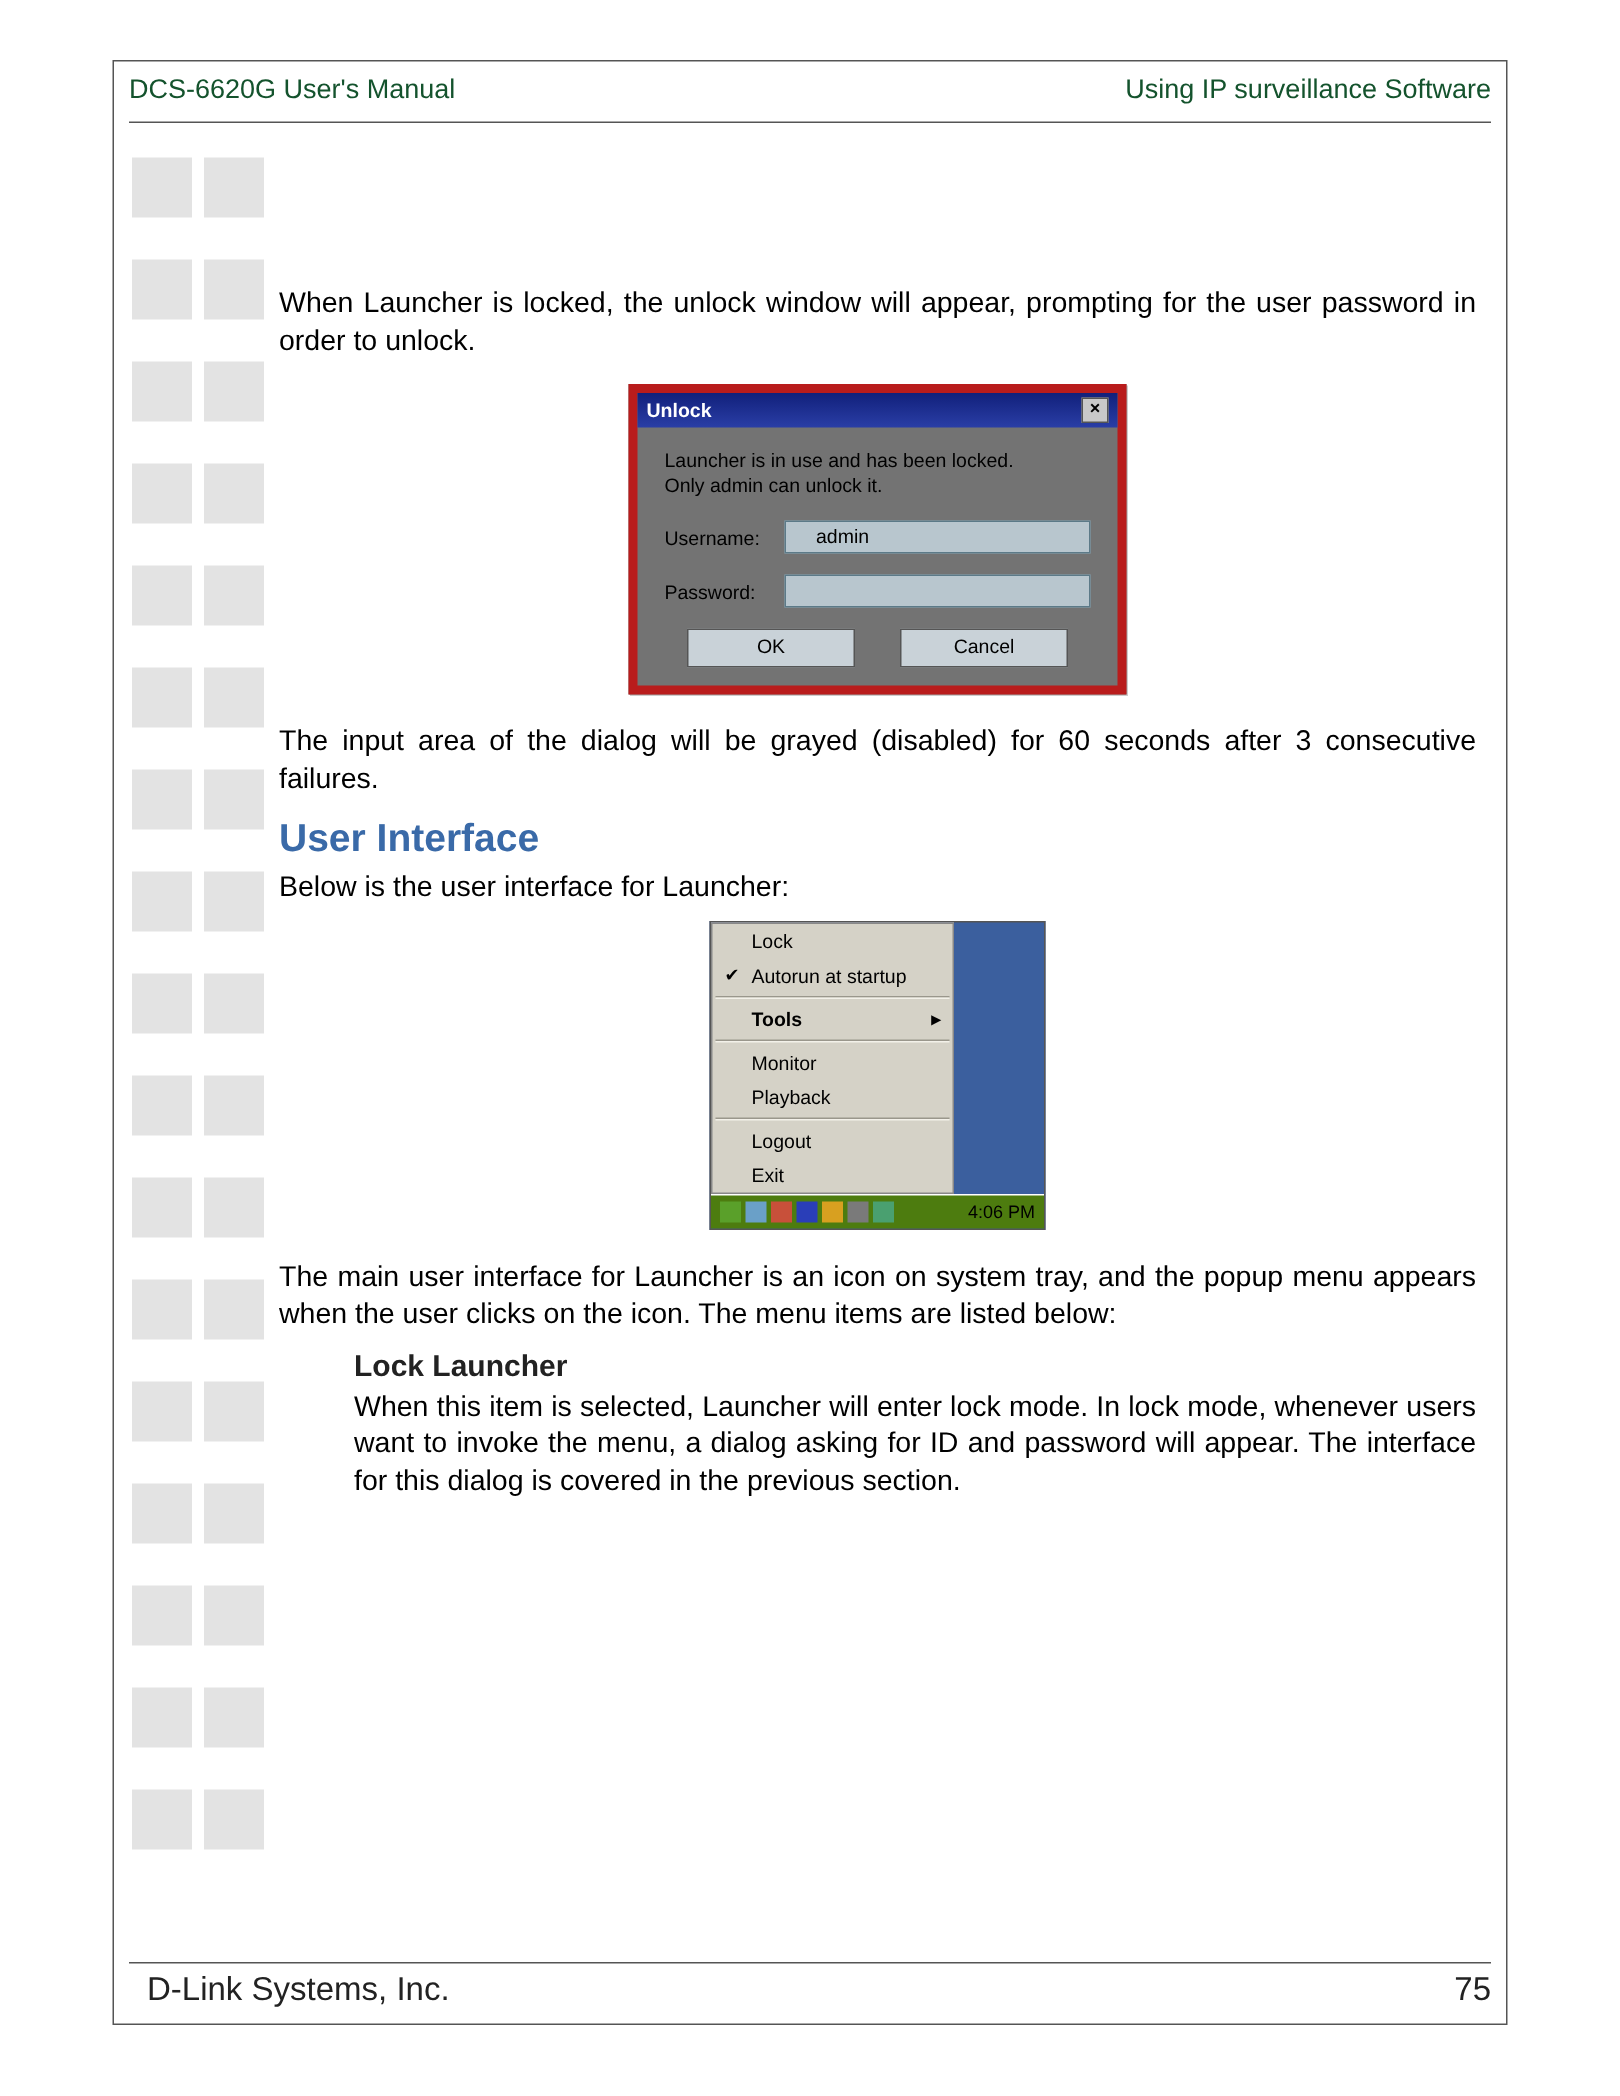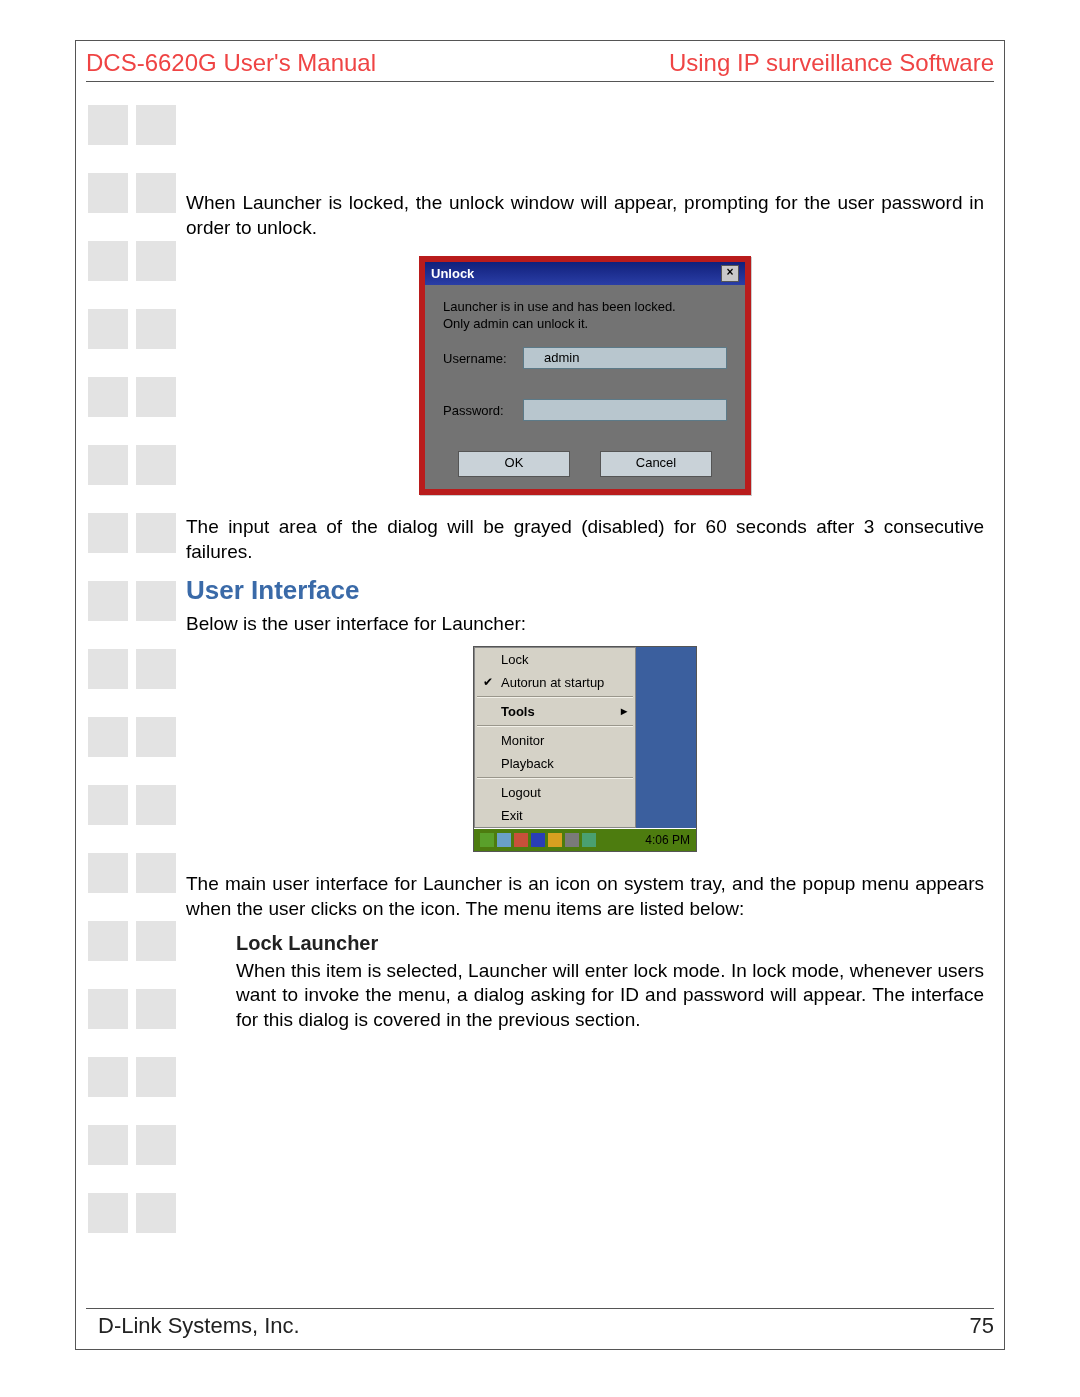--- a/index.html
+++ b/index.html
@@ -17,23 +17,23 @@
     top: 40px;
     width: 930px;
     height: 1310px;
     border: 1px solid #555;
     background: #fff;
     box-sizing: border-box;
   }
   .header {
     position: absolute;
     left: 10px; right: 10px; top: 8px;
-    font-size: 24px;
+    font-size: 18px;
     font-family: "Arial Narrow", Arial, sans-serif;
-    color: #ef4444;
+    color: #14532d;
   }
   .header .left { float: left; }
   .header .right { float: right; }
   .header-rule {
     position: absolute;
     left: 10px; right: 10px; top: 40px;
     border-top: 1px solid #555;
   }
   .footer {
     position: absolute;
@@ -115,21 +115,21 @@
     text-align:center;
     line-height:13px;
     font-weight:bold;
     color:#000;
     font-size:12px;
   }
   .unlock .body {
     padding: 14px 18px 12px;
   }
   .unlock .msg { margin-bottom: 14px; line-height:1.3; }
-  .unlock .row { display:flex; align-items:center; margin-bottom: 30px; justify-content: flex-end;}
+  .unlock .row { display:flex; align-items:center; margin-bottom: 14px; justify-content: flex-end;}
   .unlock .row label { width:80px; }
   .unlock .row .field {
     flex:1;
     border: 1px solid #5c7a88;
     background:#b8c6ce;
     height:20px;
     padding: 0 20px;
     line-height:20px;
     font-size:13px;
     color:#000;

